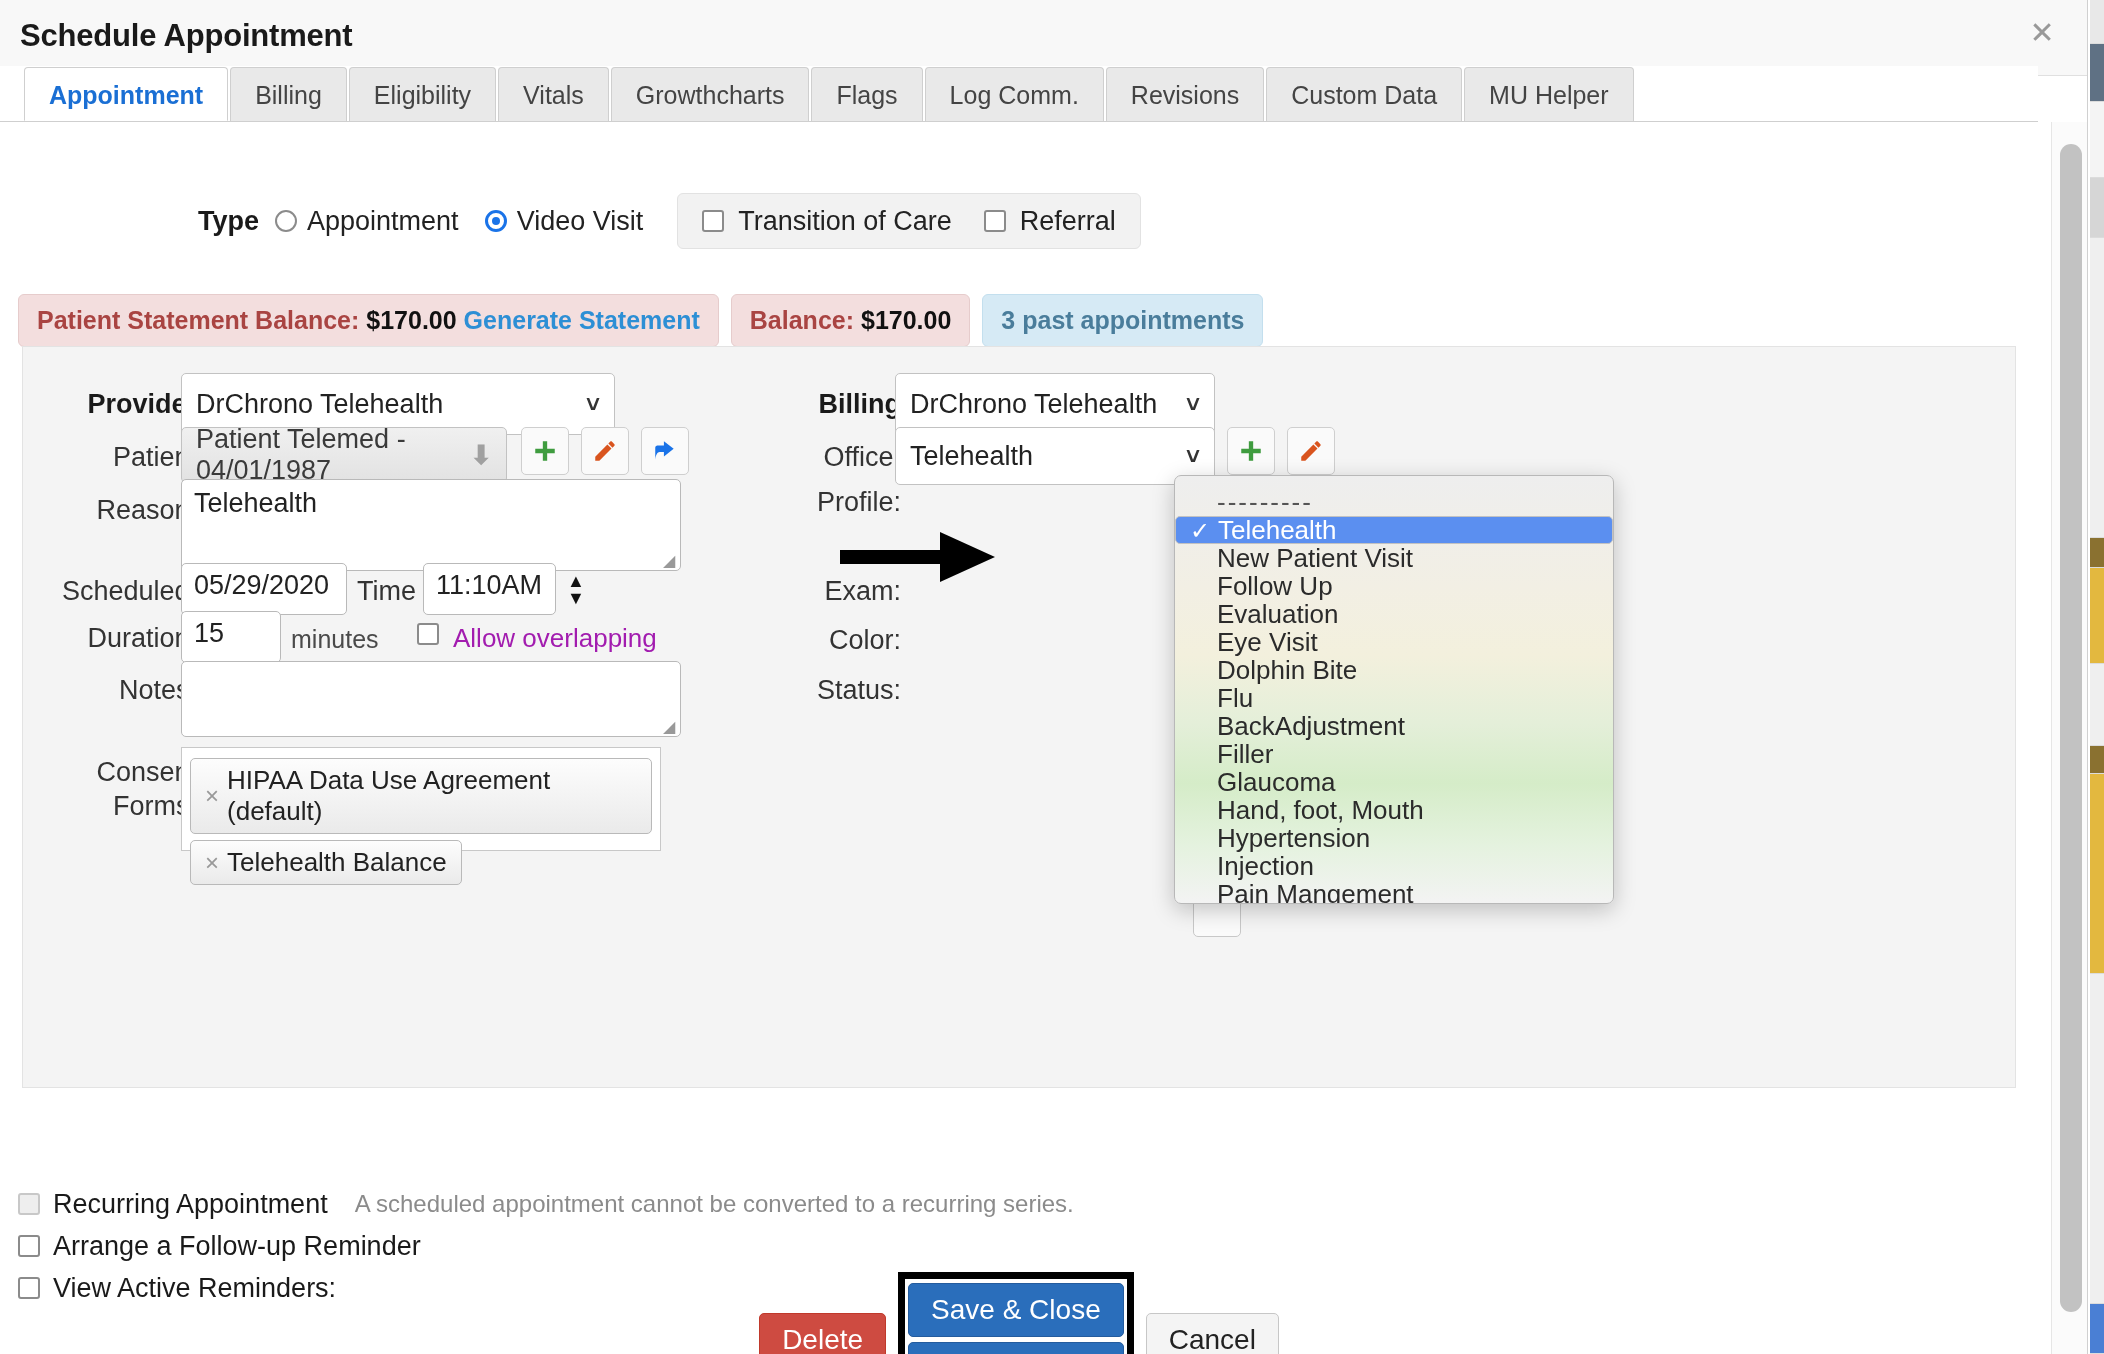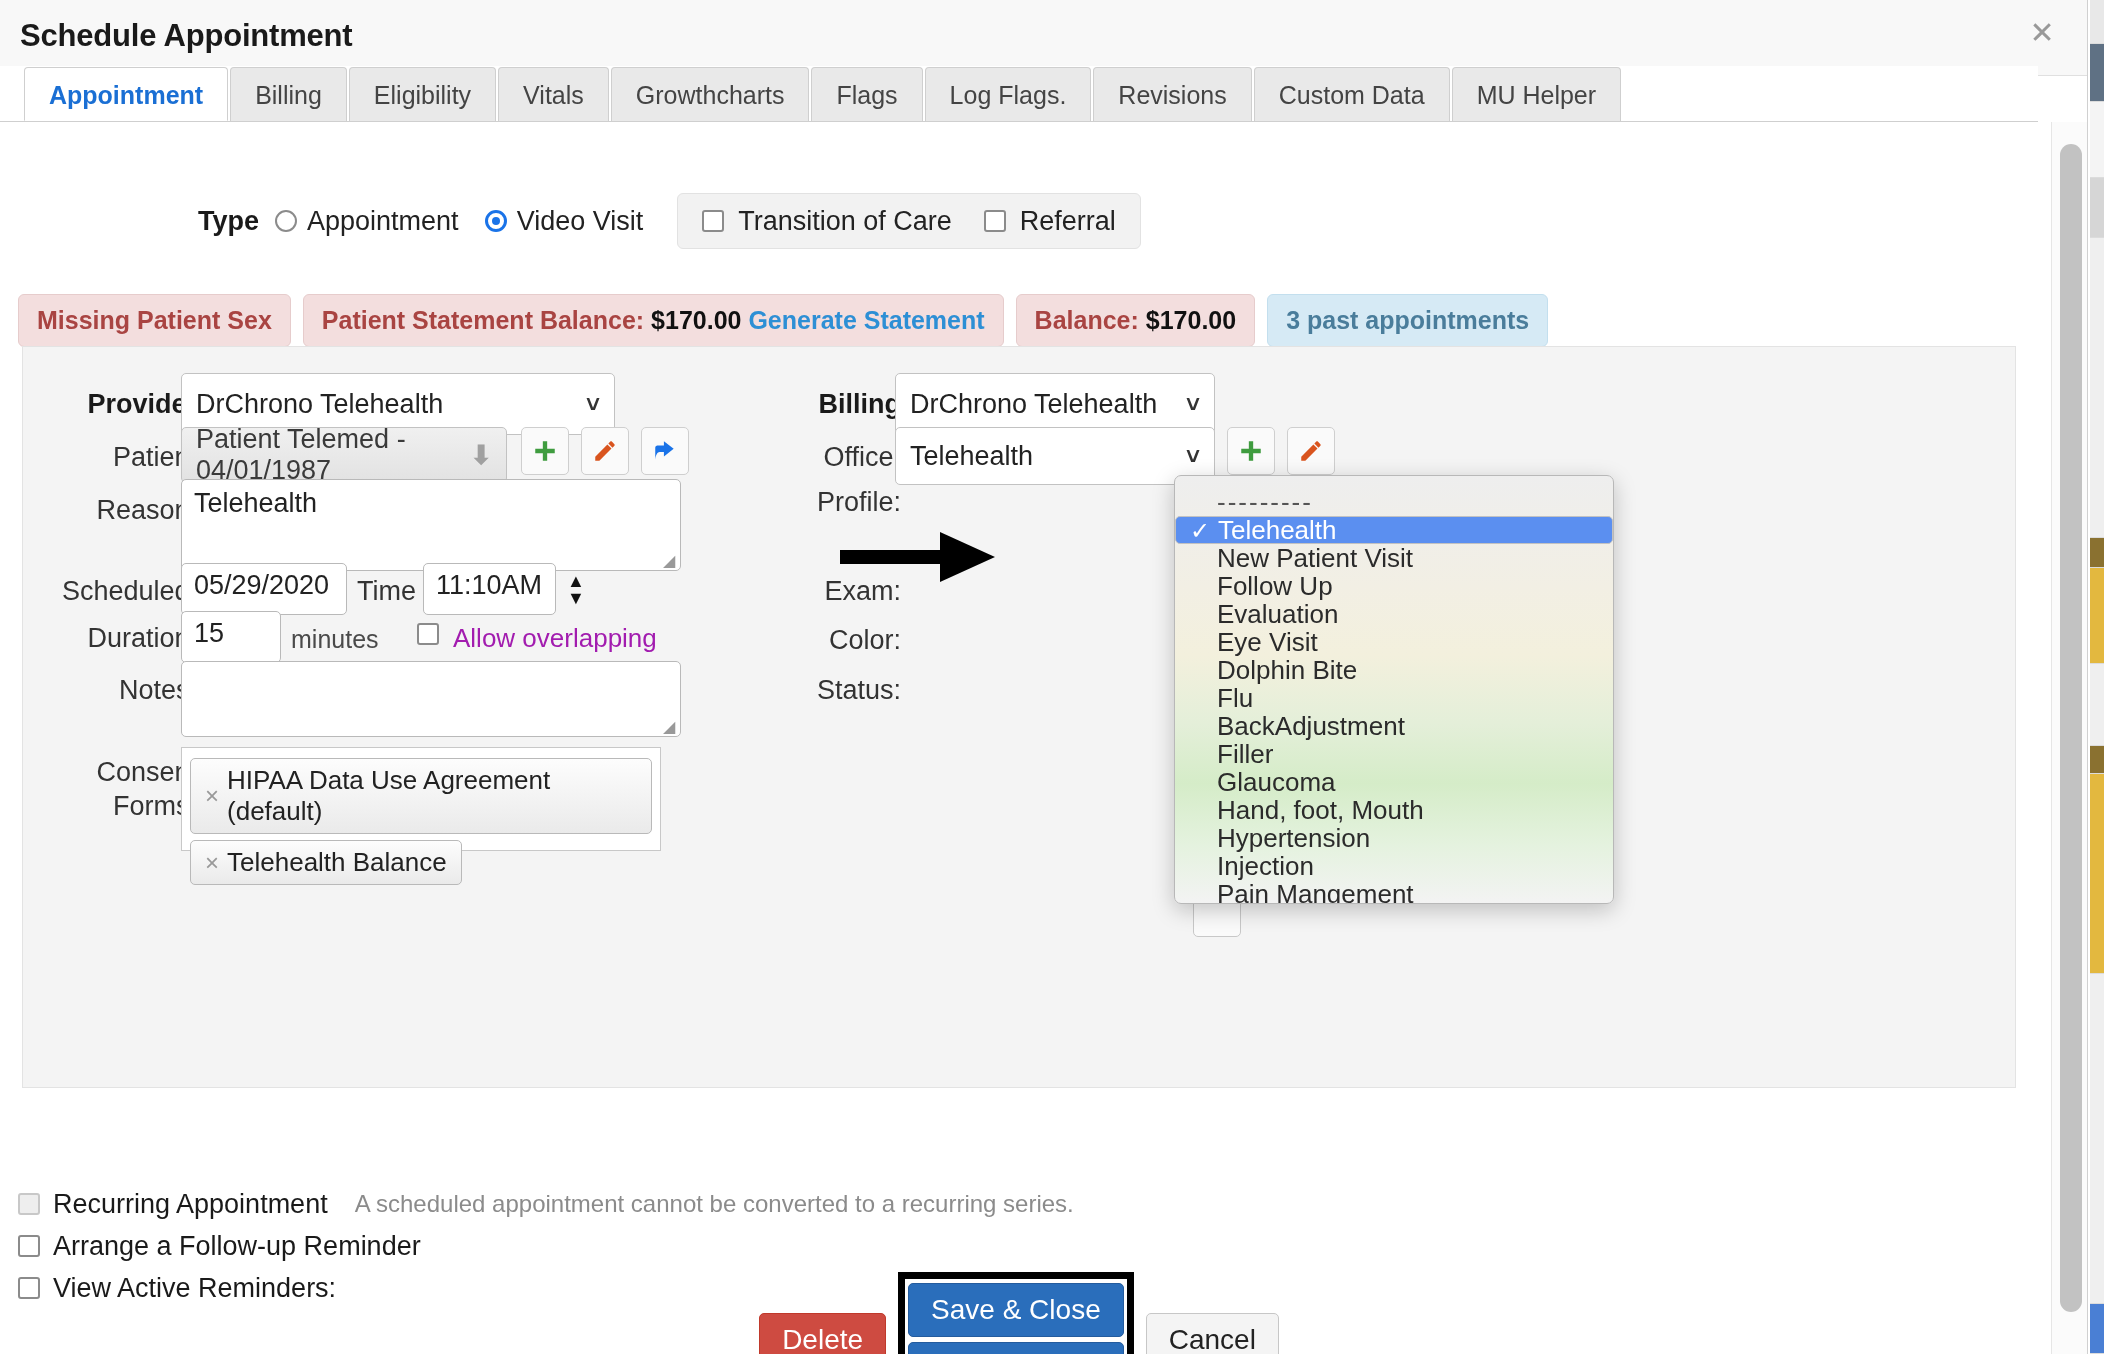--- a/index.html
+++ b/index.html
@@ -162,21 +162,21 @@
       <div class="modal-close">✕</div>
     </div>
 
     <div class="tabs">
       <div class="tab active">Appointment</div>
       <div class="tab">Billing</div>
       <div class="tab">Eligibility</div>
       <div class="tab">Vitals</div>
       <div class="tab">Growthcharts</div>
       <div class="tab">Flags</div>
-      <div class="tab">Log Flags.</div>
+      <div class="tab">Log Comm.</div>
       <div class="tab">Revisions</div>
       <div class="tab">Custom Data</div>
       <div class="tab">MU Helper</div>
     </div>
 
     <div class="type-row">
       <span class="type-label">Type</span>
       <span class="radio-grp">
         <span class="radio"></span>
         <span class="radio-lbl">Appointment</span>
@@ -187,21 +187,20 @@
       </span>
       <span class="type-box">
         <span class="cb"></span>
         <span class="cb-lbl">Transition of Care</span>
         <span class="cb"></span>
         <span class="cb-lbl" style="margin-right:0">Referral</span>
       </span>
     </div>
 
     <div class="badges">
-      <div class="badge red">Missing Patient Sex</div>
       <div class="badge red">
         <span>Patient Statement Balance:</span>
         <span class="amt">$170.00</span>
         <span class="lnk">Generate Statement</span>
       </div>
       <div class="badge red">
         <span>Balance:</span>
         <span class="amt">$170.00</span>
       </div>
       <div class="badge blue">3 past appointments</div>

